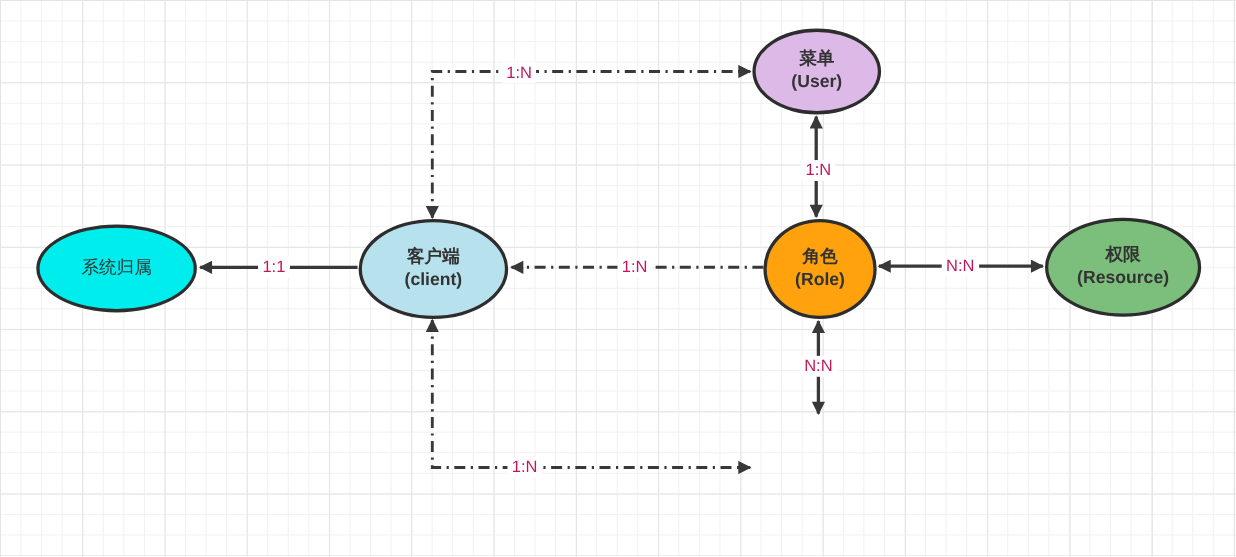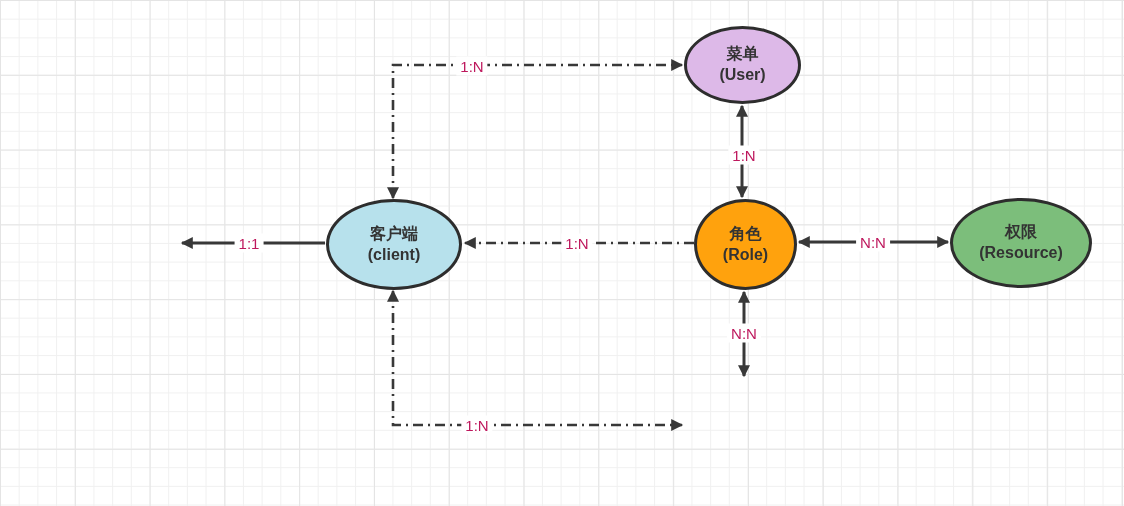--- a/index.html
+++ b/index.html
@@ -81,20 +81,23 @@
   </svg>
 
   <span class="edge-label lbl-e1">1:N</span>
   <span class="edge-label lbl-e2">1:N</span>
   <span class="edge-label lbl-e3">1:N</span>
   <span class="edge-label lbl-e4">1:1</span>
   <span class="edge-label lbl-e5">N:N</span>
   <span class="edge-label lbl-e6">N:N</span>
   <span class="edge-label lbl-e7">1:N</span>
 
+  <div class="node node-system" style="background-color: rgb(0, 237, 237);">
+    <span class="t regular">系统归属</span>
+  </div>
 
   <div class="node node-client" style="background-color: rgb(183, 225, 236);">
     <span class="t">客户端</span>
     <span class="t">(client)</span>
   </div>
 
   <div class="node node-menu" style="background-color: rgb(221, 185, 232);">
     <span class="t">菜单</span>
     <span class="t">(User)</span>
   </div>

